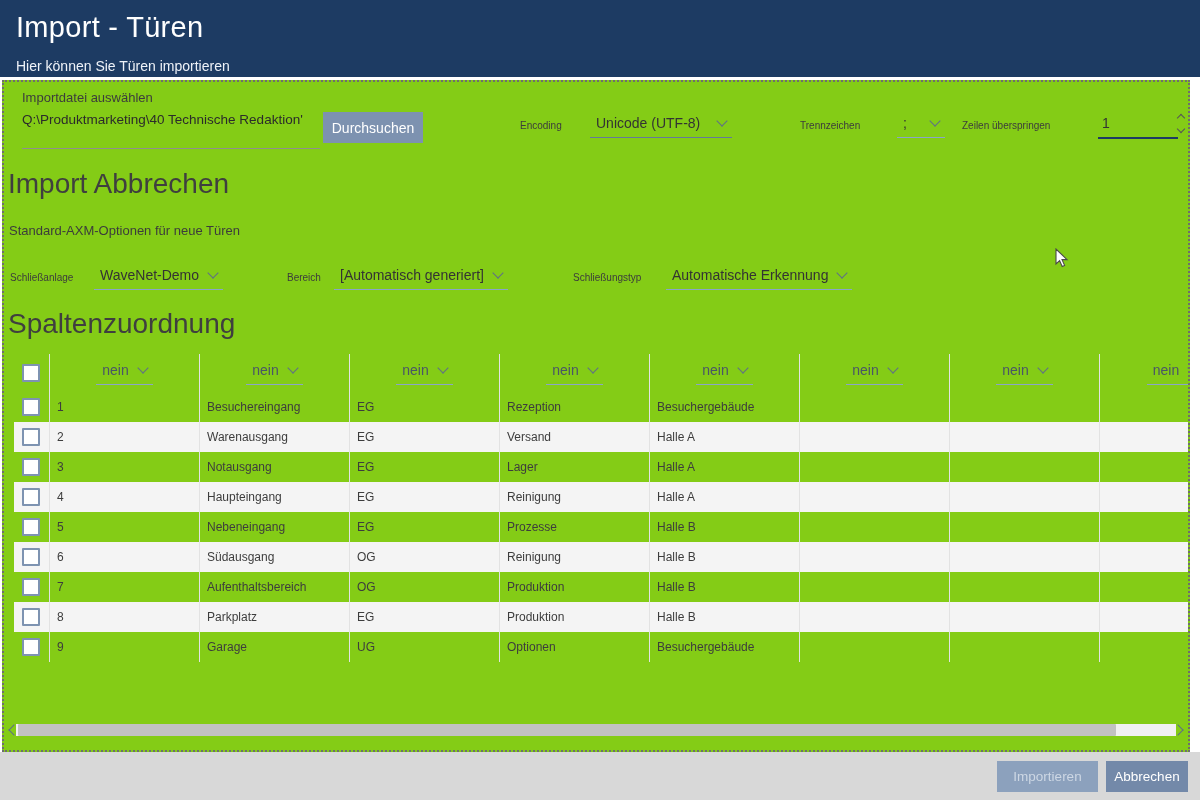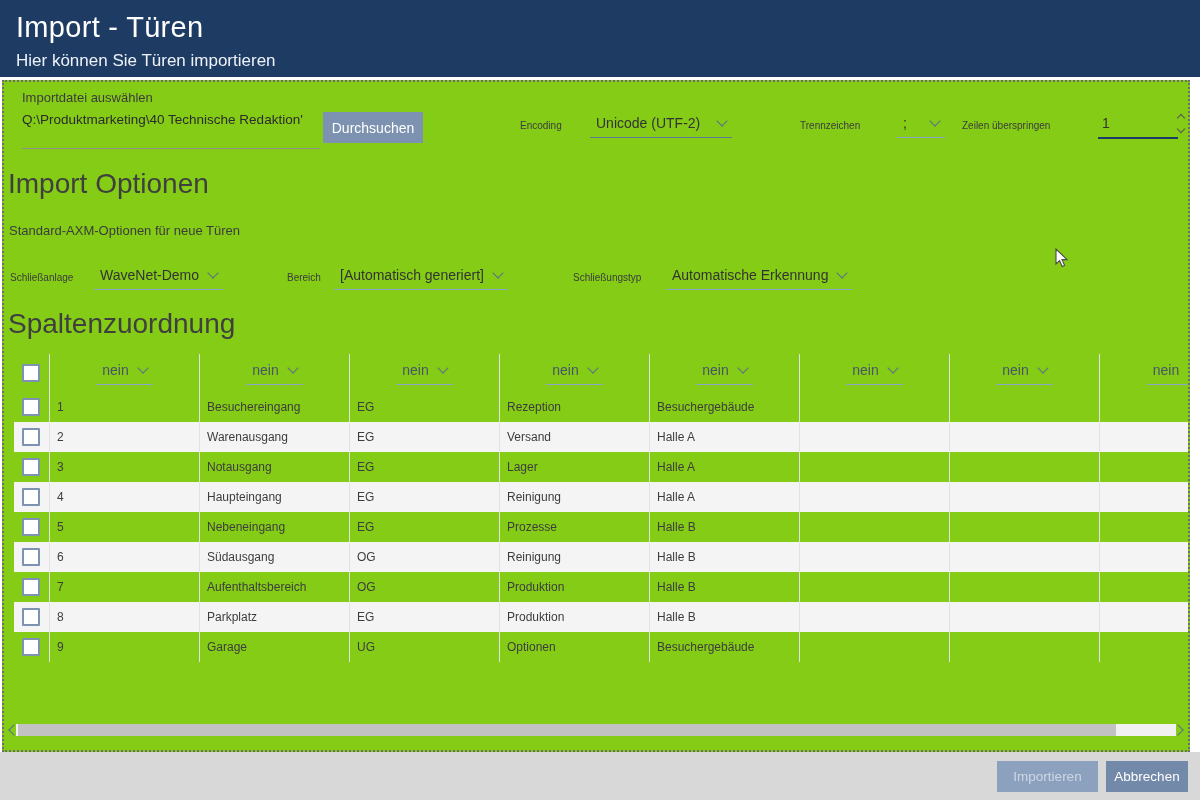--- a/index.html
+++ b/index.html
@@ -7,21 +7,21 @@
     width:1200px;height:800px;position:relative;overflow:hidden;
     font-family:"Liberation Sans","DejaVu Sans",sans-serif;
     background:#ffffff;color:#3c3c3c;
   }
   
   .app-header{
     position:absolute;left:0;top:0;width:1200px;height:77px;
     background:#1d3b63;color:#fff;box-sizing:border-box;padding:11px 0 0 16px;
   }
   .app-title{font-size:29px;font-weight:300;letter-spacing:.3px;}
-  .app-subtitle{font-size:17px;margin-top:7px;color:#eef2f8;}
+  .app-subtitle{font-size:14px;margin-top:14px;color:#eef2f8;}
   
   .content{
     position:absolute;left:2px;top:80px;width:1188px;height:672px;
     box-sizing:border-box;border:2px dotted #6e6e6e;background:#84cc16;
   }
   .abs{position:absolute;}
   .lbl{font-size:10px;color:#3c3c3c;white-space:nowrap;}
   
   .dd{display:inline-flex;align-items:center;padding:1px 6px 6px 6px;cursor:default;}
   .dd .dd-text{font-size:14px;color:#333;white-space:nowrap;}
@@ -89,38 +89,38 @@
 <div class="content">
 
   <div class="abs lbl" style="left:18px;top:8px;font-size:13px;">Importdatei auswählen</div>
 
   <div class="abs path-field u-gray" style="left:18px;top:30px;">Q:\Produktmarketing\40 Technische Redaktion'</div>
 
   <button class="abs btn-browse" style="left:319px;top:30px;">Durchsuchen</button>
 
   <div class="abs lbl" style="left:516px;top:38px;">Encoding</div>
   <span class="abs dd u-slate" style="left:586px;top:32px;width:130px;justify-content:space-between;">
-    <span class="dd-text">Unicode (UTF-2)</span>
+    <span class="dd-text">Unicode (UTF-8)</span>
     <span class="chev down"></span>
   </span>
 
   <div class="abs lbl" style="left:796px;top:38px;">Trennzeichen</div>
   <span class="abs dd u-blue" style="left:893px;top:32px;width:36px;justify-content:space-between;">
     <span class="dd-text">;</span>
     <span class="chev down"></span>
   </span>
 
   <div class="abs lbl" style="left:958px;top:38px;">Zeilen überspringen</div>
   <div class="abs u-navy" style="left:1094px;top:32px;width:76px;padding:1px 0 6px 4px;font-size:14px;color:#333;">1</div>
   <span class="abs spinner" style="left:1174px;top:33px;">
     <span class="chev small up"></span>
     <span class="chev small down" style="margin:0;transform:rotate(45deg);"></span>
   </span>
 
-  <div class="abs h2" style="left:4px;top:86px;">Import Optionen</div>
+  <div class="abs h2" style="left:4px;top:86px;">Import Abbrechen</div>
   <div class="abs lbl" style="left:5px;top:141px;font-size:13px;">Standard-AXM-Optionen für neue Türen</div>
 
   <div class="abs lbl" style="left:6px;top:190px;">Schließanlage</div>
   <span class="abs dd u-blue" style="left:90px;top:184px;">
     <span class="dd-text">WaveNet-Demo</span>
     <span class="chev down"></span>
   </span>
 
   <div class="abs lbl" style="left:283px;top:190px;">Bereich</div>
   <span class="abs dd u-blue" style="left:330px;top:184px;">

